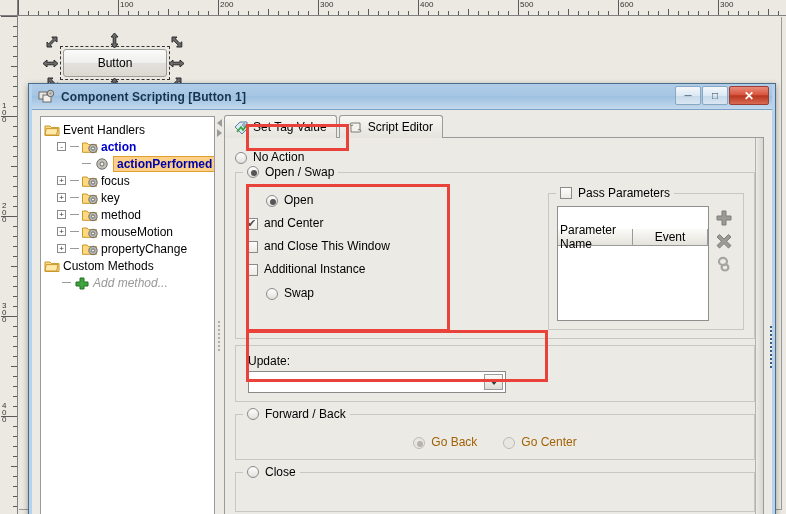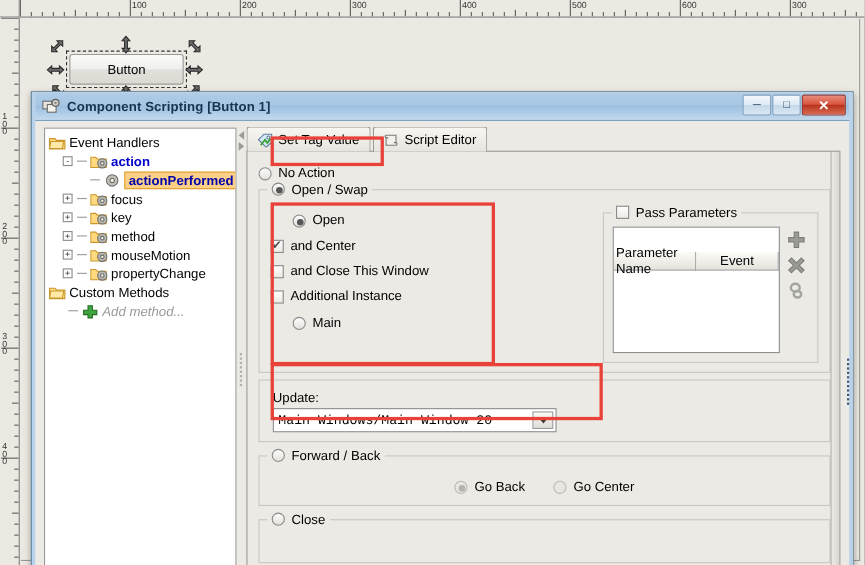--- a/index.html
+++ b/index.html
@@ -161,21 +161,21 @@
   .cbox {
     width:12px; height:12px; border:1px solid #8b8b8b;
     background:linear-gradient(to bottom,#fdfdfd,#eceae4);
     margin-right:6px; flex:0 0 auto; position:relative;
   }
   .cbox.on::after {
     content:"\2714"; position:absolute; left:0px; top:-2px;
     font-size:11px; color:#4a4a4a; line-height:13px;
   }
   .lbl { font-size:12px; color:#000; }
-  .lbl.dim { color:#000000; }
+  .lbl.dim { color:#a16207; }
 
   .group {
     position:relative; border:1px solid #c9c7c1; margin-top:4px;
     background:#eceae4;
   }
   .group > .glegend {
     position:absolute; top:-9px; left:7px; background:#eceae4;
     padding:0 4px; display:flex; align-items:center; height:16px;
   }
   .group-body { padding:14px 10px 8px 10px; }
@@ -622,21 +622,21 @@
                     <div class="row sub2" style="margin-top:3px;">
                       <span class="cbox"></span>
                       <span class="lbl">and Close This Window</span>
                     </div>
                     <div class="row sub2" style="margin-top:3px;">
                       <span class="cbox"></span>
                       <span class="lbl">Additional Instance</span>
                     </div>
                     <div class="row sub1" style="margin-top:4px;">
                       <span class="radio"></span>
-                      <span class="lbl">Main</span>
+                      <span class="lbl">Swap</span>
                     </div>
                   </div>
 
                   <div class="openswap-right">
                     <div class="group" style="margin-top:6px;">
                       <div class="glegend">
                         <span class="cbox"></span>
                         <span class="lbl">Pass Parameters</span>
                       </div>
                       <div class="group-body" style="padding:12px 8px 8px 8px;">
@@ -670,21 +670,20 @@
                     </div>
                   </div>
 
                 </div>
               </div>
 
               <div class="group win-group">
                 <div class="group-body" style="padding:8px 10px 8px 12px;">
                   <div class="win-label">Update:</div>
                   <div class="combo">
-                    <span class="cval">Main Windows/Main Window 20</span>
                     <span class="carrow">
                         <i></i>
                       </span>
                   </div>
                 </div>
               </div>
 
               <div class="group" style="margin-top:12px;">
                 <div class="glegend">
                   <span class="radio"></span>

